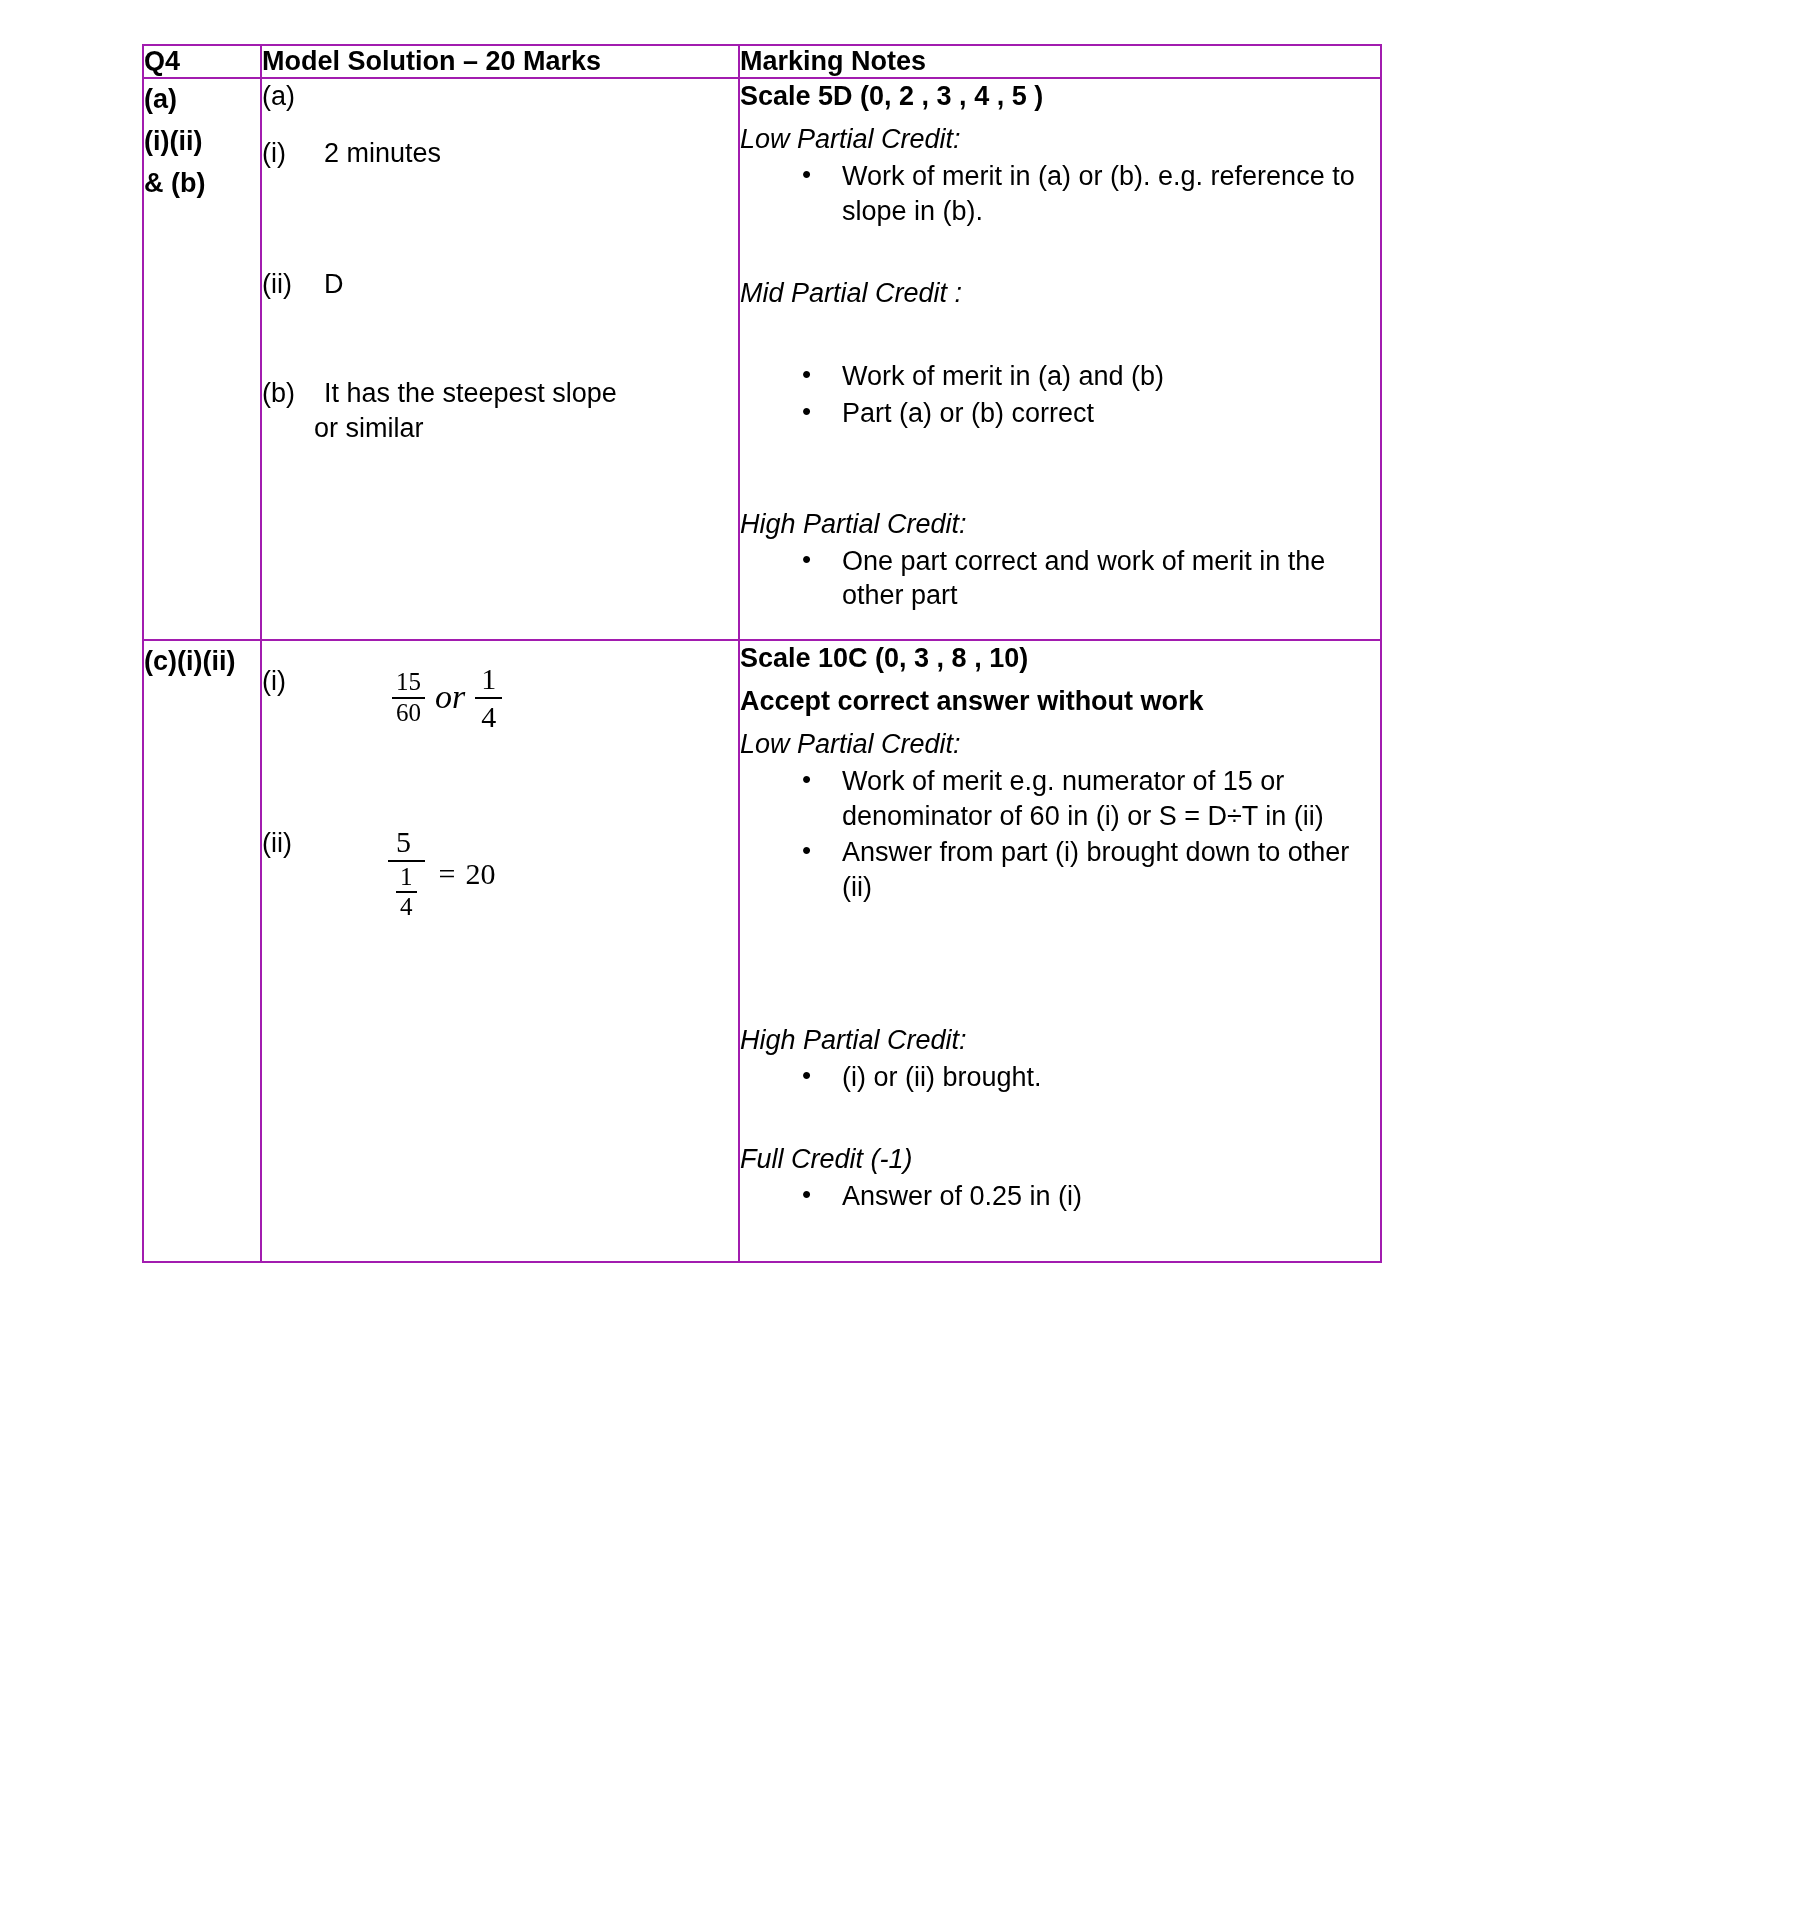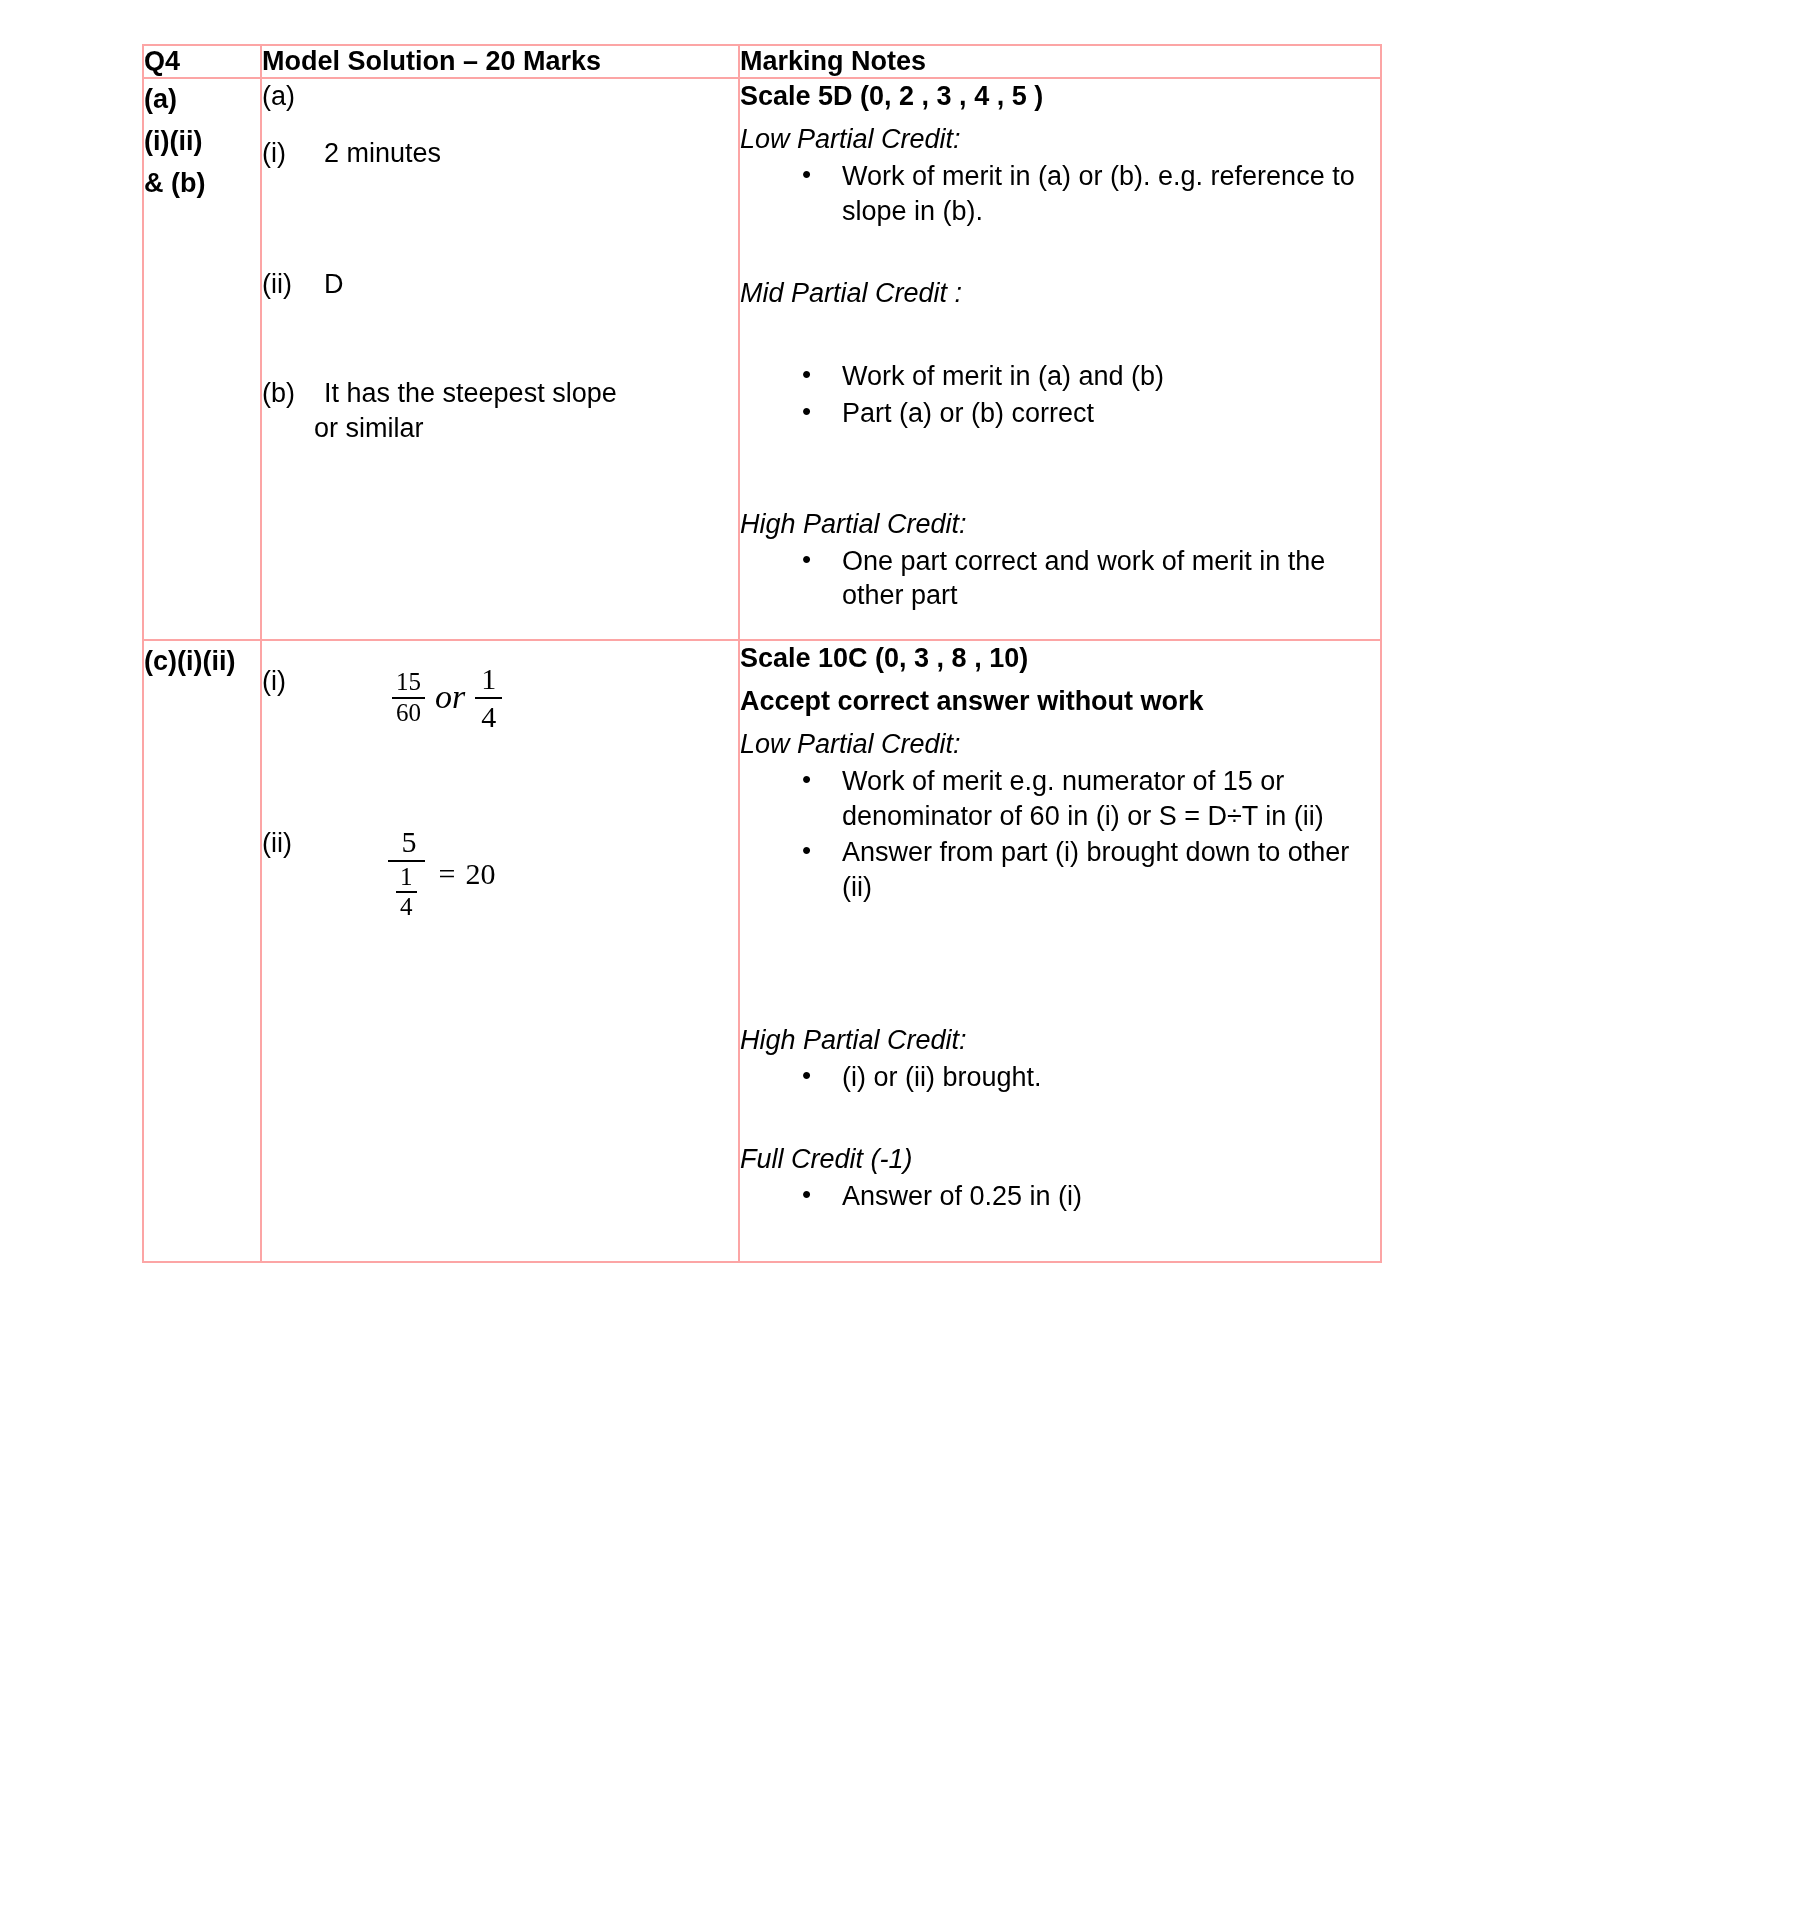--- a/index.html
+++ b/index.html
@@ -28,21 +28,21 @@
     position: absolute;
     left: 142px;
     top: 44px;
     width: 1238px;
     border-collapse: collapse;
     table-layout: fixed;
   }
 
   table.marking-table td,
   table.marking-table th {
-    border: 2px solid #fca5a5;
+    border: 2px solid #a21caf;
     vertical-align: top;
     padding: 0;
     background: #ffffff;
   }
 
   
   col.c-q      { width: 118px; }
   col.c-model  { width: 478px; }
   col.c-notes  { width: 642px; }
 
@@ -105,21 +105,21 @@
     font-style: italic;
     display: inline-flex;
     align-items: center;
     font-size: 30px;
   }
   .math .roman { font-style: normal; }
 
   .frac {
     display: inline-flex;
     flex-direction: column;
-    align-items: flex-end;
+    align-items: flex-start;
     vertical-align: middle;
     font-style: normal;
     line-height: 1.05;
     margin: 0 2px;
   }
   .frac > .num {
     padding: 0 4px 1px 4px;
     font-size: 25px;
   }
   .frac > .den {

